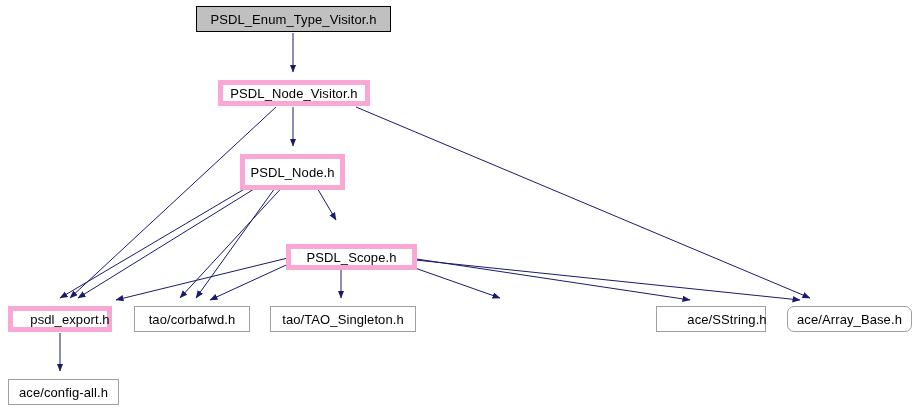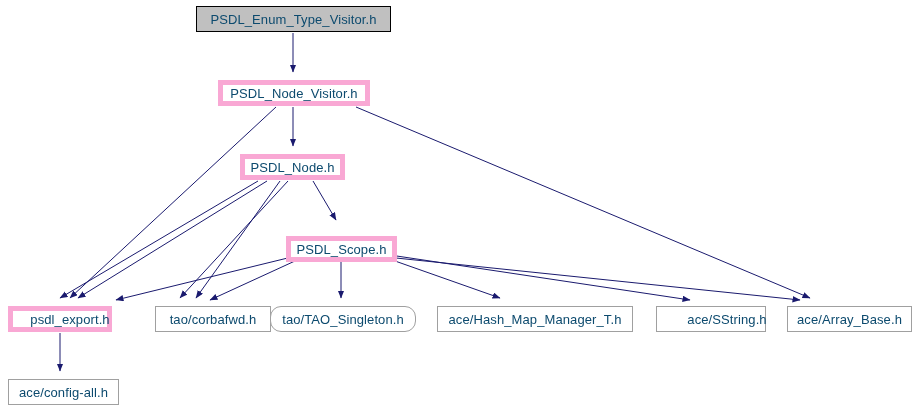--- a/index.html
+++ b/index.html
@@ -28,21 +28,21 @@
   .graph-node {
     position: absolute;
     box-sizing: border-box;
     display: flex;
     align-items: center;
     justify-content: center;
     background: #ffffff;
     border: 1px solid #a0a0a0;
     font-size: 13px;
     line-height: 1;
-    color: #0c4a6e;
+    color: #000000;
     white-space: nowrap;
     letter-spacing: 0.1px;
   }
   .graph-node.root {
     background: #c0c0c0;
     border: 1px solid #000000;
   }
   .graph-node.strong {
     background: #ffffff;
     border: 5px solid #f9a8d4;
@@ -84,49 +84,46 @@
   </svg>
 
   <div class="graph-node root" style="left:196px;top:6px;width:195px;height:26px;">
     <span class="node-label">PSDL_Enum_Type_Visitor.h</span>
   </div>
 
   <div class="graph-node strong" style="left:218px;top:80px;width:152px;height:26px;">
     <span class="node-label">PSDL_Node_Visitor.h</span>
   </div>
 
-  <div class="graph-node strong" style="left:240px;top:154px;width:105px;height:26px;">
+  <div class="graph-node strong" style="left:240px;top:154px;width:105px;height:36px;">
     <span class="node-label">PSDL_Node.h</span>
   </div>
 
-  <div class="graph-node strong" style="left:286px;top:236px;width:111px;height:26px;">
+  <div class="graph-node strong" style="left:286px;top:244px;width:131px;height:26px;">
     <span class="node-label">PSDL_Scope.h</span>
   </div>
 
   <div class="graph-node strong" style="left:8px;top:306px;width:104px;height:26px;padding-left:20px;">
     <span class="node-label">psdl_export.h</span>
   </div>
 
-  <div class="graph-node" style="left:134px;top:306px;width:116px;height:26px;margin-left:21px;">
+  <div class="graph-node" style="left:134px;top:306px;width:116px;height:26px;">
     <span class="node-label">tao/corbafwd.h</span>
   </div>
 
-  <div class="graph-node" style="left:270px;top:306px;width:146px;height:26px;border-radius:11px;">
+  <div class="graph-node" style="left:270px;top:306px;width:146px;height:26px;">
     <span class="node-label">tao/TAO_Singleton.h</span>
   </div>
 
-  <div class="graph-node" style="left:437px;top:306px;width:196px;height:26px;">
-    <span class="node-label">ace/Hash_Map_Manager_T.h</span>
-  </div>
 
   <div class="graph-node" style="left:656px;top:306px;width:110px;height:26px;padding-left:32px;">
     <span class="node-label">ace/SString.h</span>
   </div>
 
-  <div class="graph-node" style="left:787px;top:306px;width:125px;height:26px;">
+  <div class="graph-node" style="left:787px;top:306px;width:125px;height:26px;border-radius:7px;">
     <span class="node-label">ace/Array_Base.h</span>
   </div>
 
   <div class="graph-node" style="left:8px;top:379px;width:111px;height:26px;text-align:right;">
     <span class="node-label">ace/config-all.h</span>
   </div>
 
 </div>
 
 </body></html>

